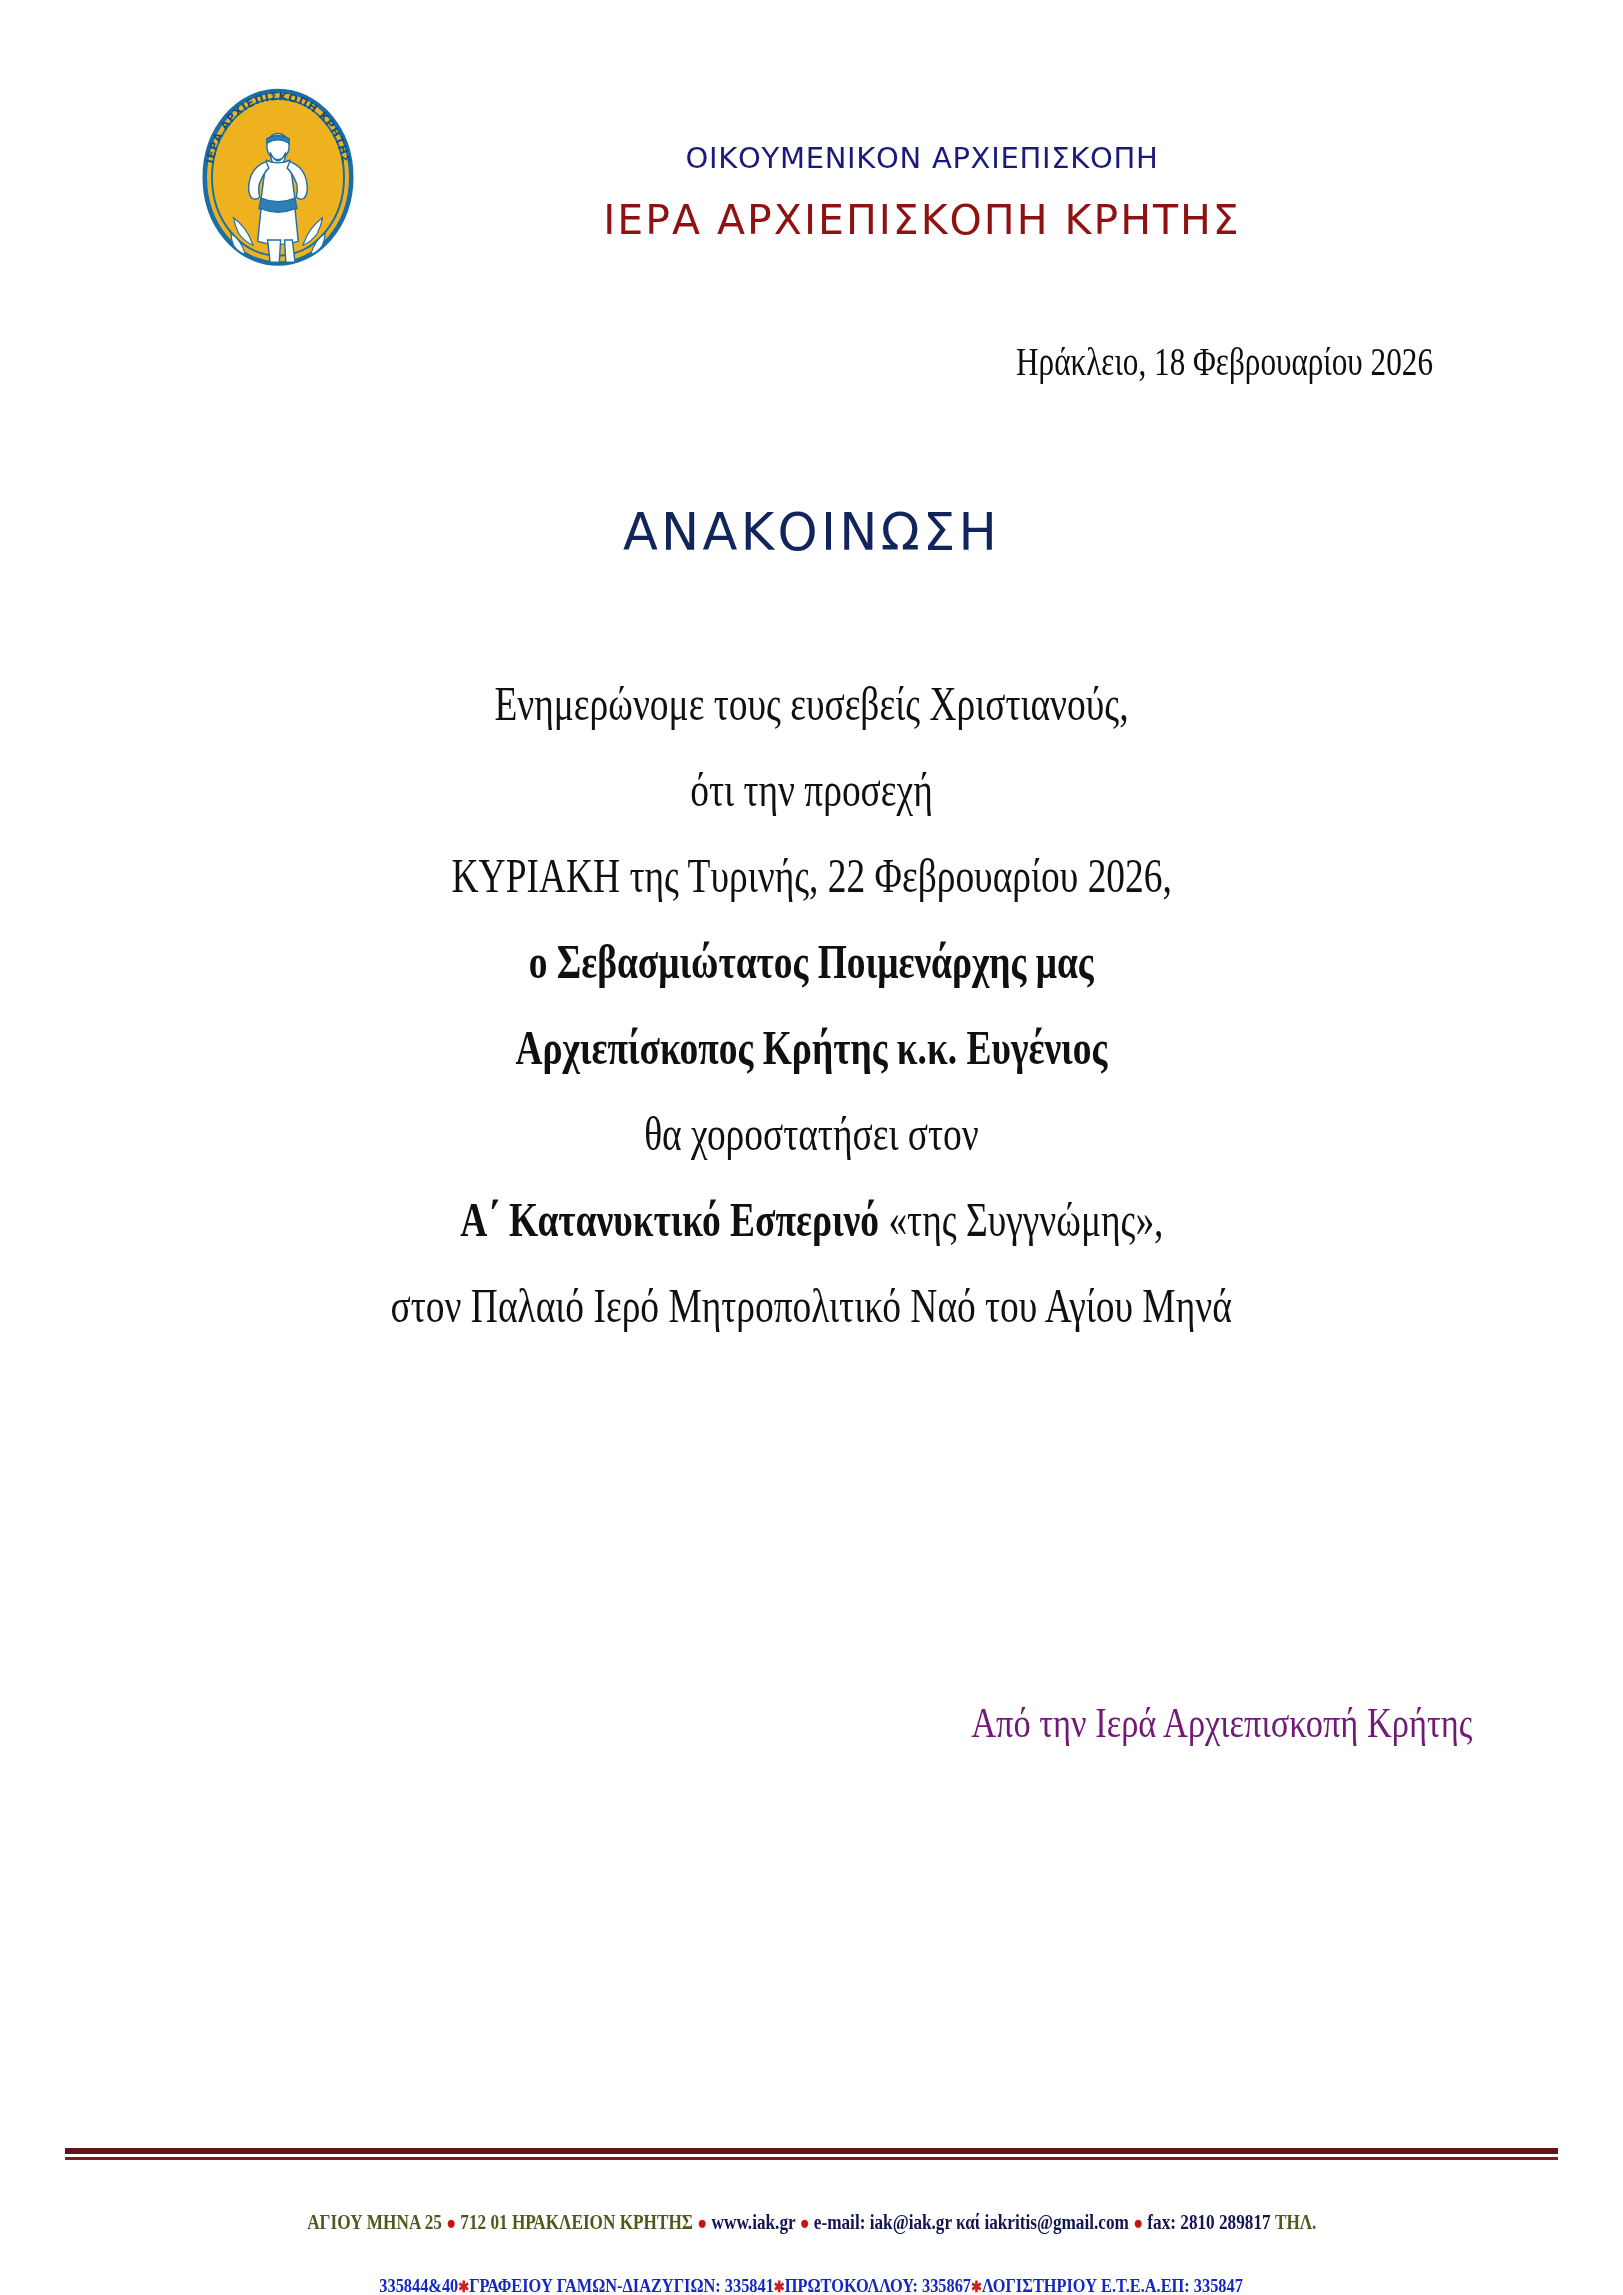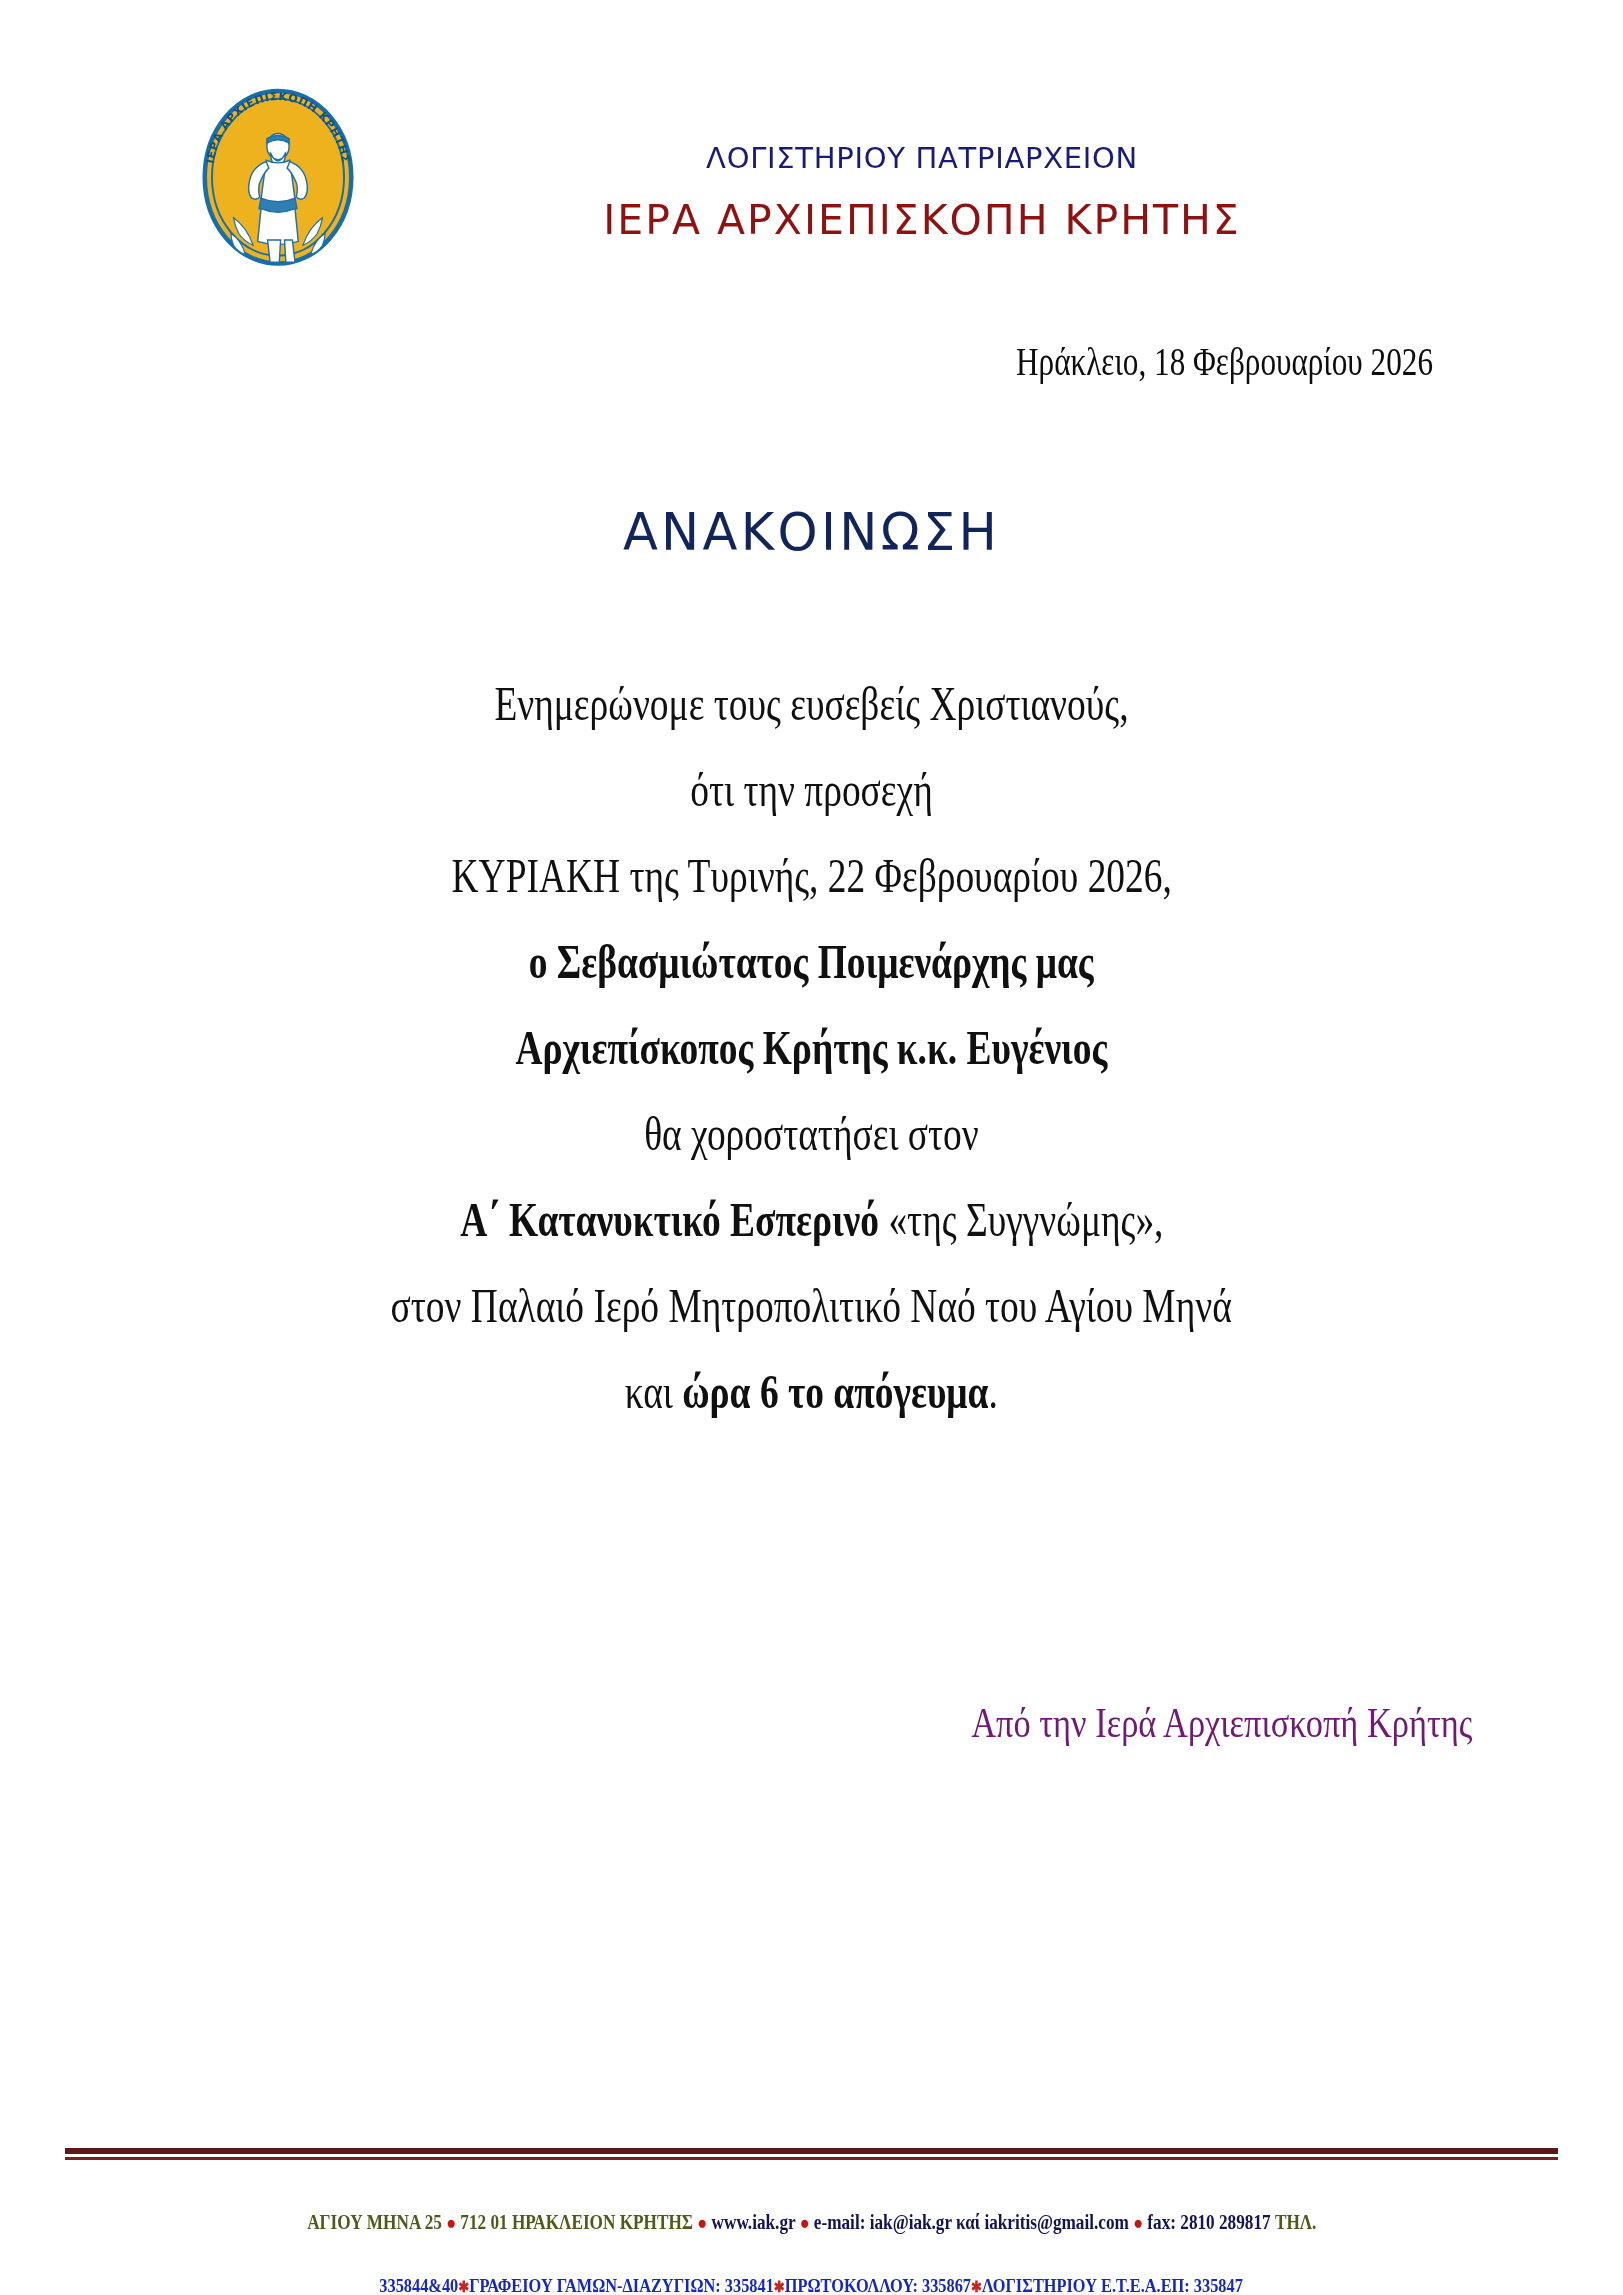--- a/index.html
+++ b/index.html
@@ -230,41 +230,40 @@
         <g fill="#ffffff" stroke="#1f6fa8" stroke-width="1.8">
           <path d="M 62 212 q 20 14 30 42 q -14 -6 -22 -18 q -6 -12 -8 -24 z"></path>
           <path d="M 58 236 q 16 10 22 32 q -12 -4 -18 -14 q -4 -9 -4 -18 z"></path>
           <path d="M 198 212 q -20 14 -30 42 q 14 -6 22 -18 q 6 -12 8 -24 z"></path>
           <path d="M 202 236 q -16 10 -22 32 q 12 -4 18 -14 q 4 -9 4 -18 z"></path>
         </g>
       </svg>
     </div>
 
     <div class="header-text">
-      <div class="org-line1">ΛΟΓΙΣΤΗΡΙΟΥ ΠΑΤΡΙΑΡΧΕΙΟΝ</div>
+      <div class="org-line1">ΟΙΚΟΥΜΕΝΙΚΟΝ ΑΡΧΙΕΠΙΣΚΟΠΗ</div>
       <div class="org-line2">ΙΕΡΑ ΑΡΧΙΕΠΙΣΚΟΠΗ ΚΡΗΤΗΣ</div>
     </div>
   </div>
 
   <div class="date-line">
     <span>Ηράκλειο, 18 Φεβρουαρίου 2026</span>
   </div>
 
   <div class="doc-title">ΑΝΑΚΟΙΝΩΣΗ</div>
 
   <div class="body-block">
     <div class="bline"><span class="sq">Ενημερώνομε τους ευσεβείς Χριστιανούς,</span></div>
     <div class="bline"><span class="sq">ότι την προσεχή</span></div>
     <div class="bline"><span class="sq">ΚΥΡΙΑΚΗ της Τυρινής, 22 Φεβρουαρίου 2026,</span></div>
     <div class="bline bold"><span class="sq">ο Σεβασμιώτατος Ποιμενάρχης μας</span></div>
     <div class="bline bold"><span class="sq">Αρχιεπίσκοπος Κρήτης κ.κ. Ευγένιος</span></div>
     <div class="bline"><span class="sq">θα χοροστατήσει στον</span></div>
     <div class="bline"><span class="sq"><span class="b">Α΄ Κατανυκτικό Εσπερινό</span> <span class="r">«της Συγγνώμης»,</span></span></div>
     <div class="bline"><span class="sq">στον Παλαιό Ιερό Μητροπολιτικό Ναό του Αγίου Μηνά</span></div>
-    <div class="bline"><span class="sq"><span class="r">και </span><span class="b">ώρα 6 το απόγευμα</span><span class="r">.</span></span></div>
   </div>
 
   <div class="signature">
     <span>Από την Ιερά Αρχιεπισκοπή Κρήτης</span>
   </div>
 
   <div class="footer-rules">
     <div class="rule-thick"></div>
     <div class="rule-gap"></div>
     <div class="rule-thin"></div>

